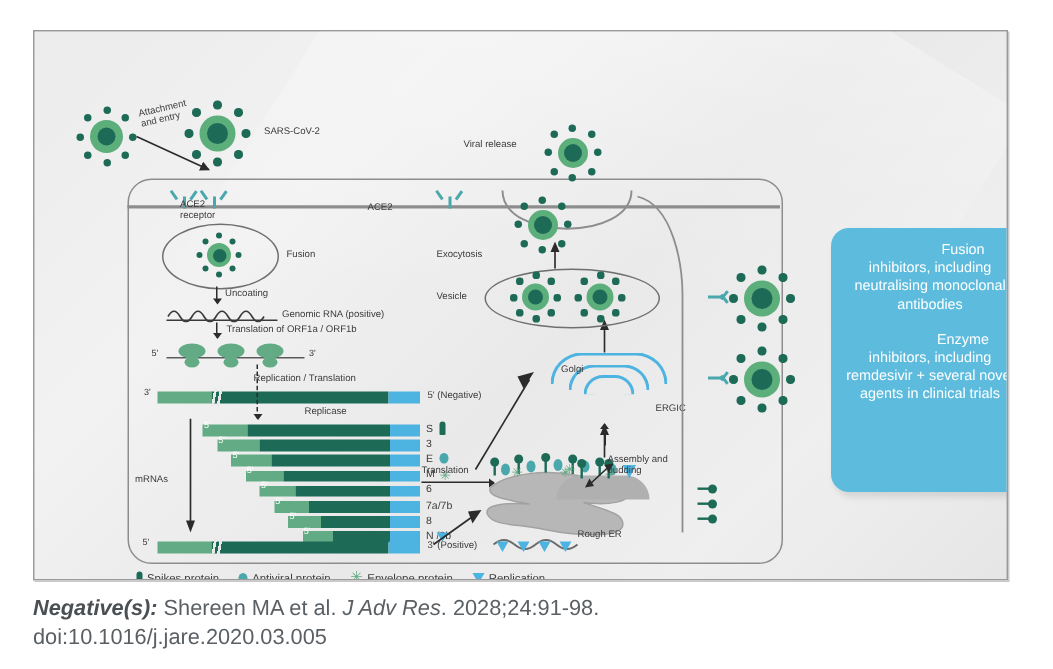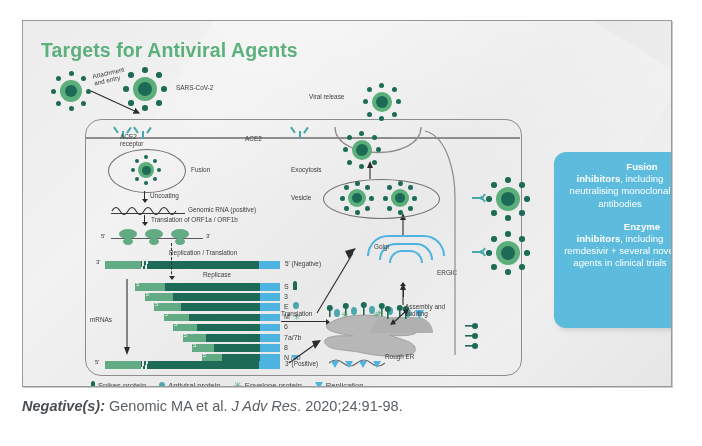--- a/index.html
+++ b/index.html
@@ -100,21 +100,21 @@
 
   
   .callout{
     position:absolute;left:531px;top:131px;width:132px;height:176px;
     background:#5dbcdd;border-radius:12px;
     box-shadow:2px 3px 4px rgba(0,0,0,.10);
     color:#ffffff;text-align:center;
     padding:9px 8px 0;box-sizing:border-box;
     font-size:9.6px;line-height:1.27;
   }
-  .callout b{font-weight:bold;margin-left:44px;}
+  .callout b{font-weight:normal;margin-left:44px;}
   .callout .blk2{margin-top:11px;}
 
   
   .legend{
     position:absolute;left:68px;top:360px;width:420px;
     font-size:7.6px;color:#3c3c3c;display:flex;gap:13px;align-items:flex-end;
     white-space:nowrap;
     text-decoration:underline;
   }
   .legend .item{display:flex;align-items:center;gap:3px;}
@@ -131,21 +131,20 @@
   .reference .hd{font-weight:bold;font-style:italic;color:#4a4f53;}
   .reference .jr{font-style:italic;}
 </style>
 </head>
 <body>
 
 <div id="root">
 
   <div class="panel">
 
-    <div class="title">Targets for Antiviral Agents</div>
 
     <div class="cell"></div>
     <div class="thin-line membrane-line" style="left:62px;top:116px;width:435px;height:1px;background:#8d8d8d;"></div>
 
     <div class="virus" style="left:28px;top:50px;width:40px;height:40px;">
       <div class="body" style="left:9px;top:9px;width:22px;height:22px;"></div>
       <div class="core" style="left:14px;top:14px;width:12px;height:12px;"></div>
       <div class="spike" style="left:17.5px;top:0px;width:5px;height:5px;"></div>
       <div class="spike" style="left:17.5px;top:35px;width:5px;height:5px;"></div>
       <div class="spike" style="left:0px;top:17.5px;width:5px;height:5px;"></div>
@@ -561,16 +560,17 @@
       </div>
       <div class="item">
         <span class="lg-nuc"></span>
         <span>Replication</span>
       </div>
     </div>
 
   </div>
 
   <div class="reference">
-    <span class="hd">Negative(s):</span><span> Genomic MA et al. </span><span class="jr">J Adv Res</span><span>. 2020;24:91-98.</span><br>
+    <span class="hd">Negative(s):</span><span> Shereen MA et al. </span><span class="jr">J Adv Res</span><span>. 2028;24:91-98.</span><br>
+    <span>doi:10.1016/j.jare.2020.03.005</span>
   </div>
 
 </div>
 
 </body></html>

